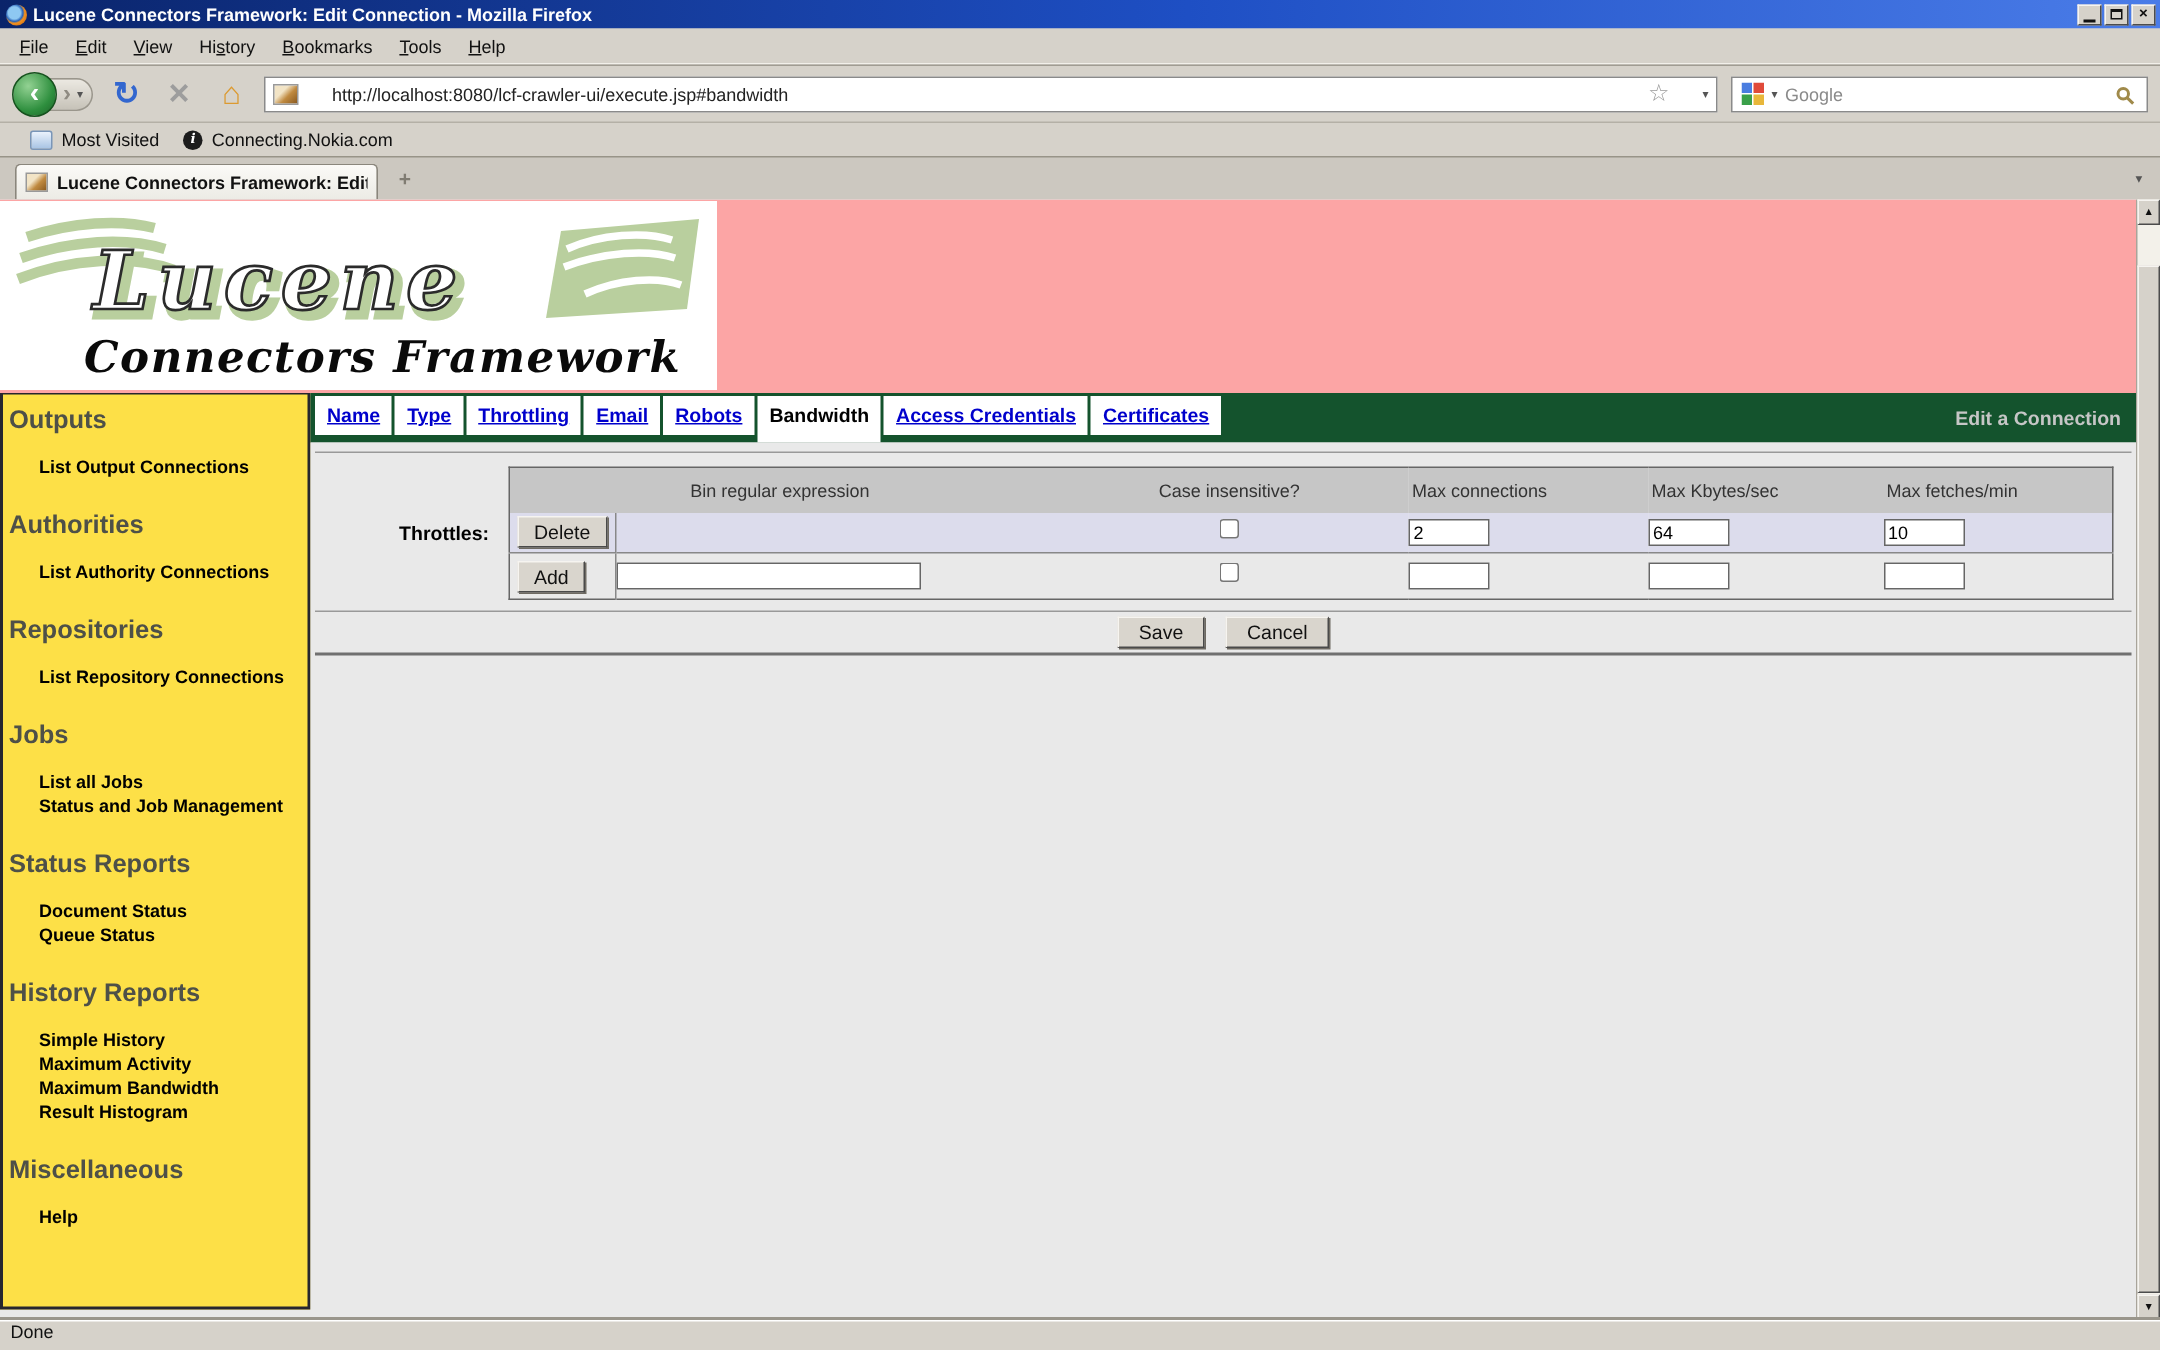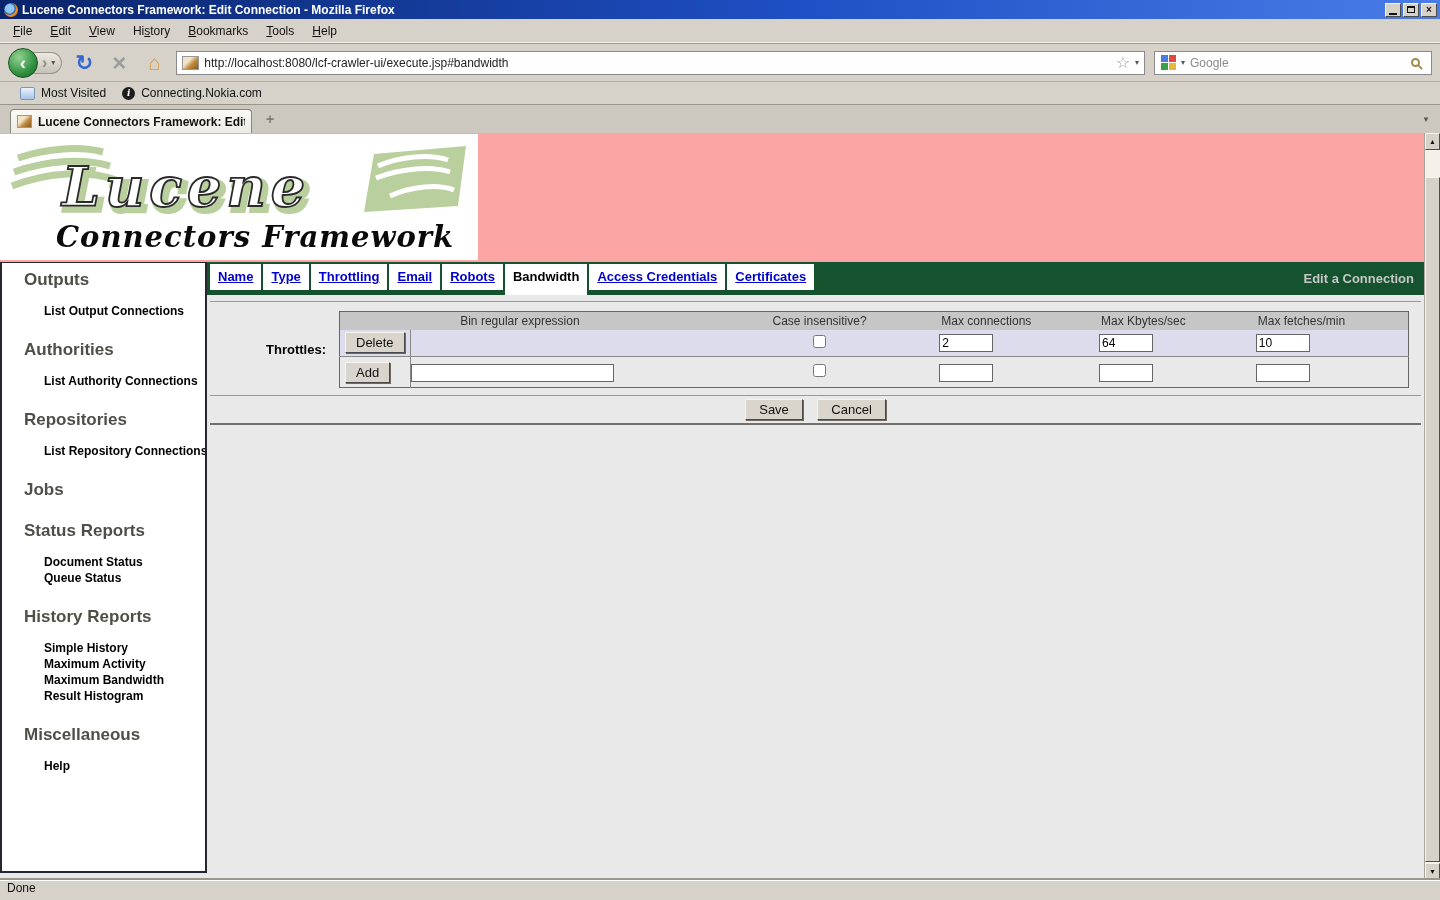--- a/index.html
+++ b/index.html
@@ -34,21 +34,21 @@
     color:#fff; font-size:19px; font-weight:bold; display:flex; align-items:center; justify-content:center; }
   .fwd-wrap { height:22px; background:linear-gradient(#ece9e2,#c6c2b8); border:1px solid #9a968c; border-left:none;
     border-radius:0 11px 11px 0; display:flex; align-items:center; margin-left:-7px; padding:0 6px 0 11px; gap:4px; }
   .fwd-arrow { color:#8f8b82; font-size:16px; font-weight:bold; line-height:1; }
   .dd-arrow { font-size:8px; color:#555; line-height:1; }
   .toolbtn { width:26px; height:26px; display:flex; align-items:center; justify-content:center; font-weight:bold; }
   .reload { color:#3367cf; font-size:21px; }
   .stop { color:#9d9d9d; font-size:24px; }
   .home { color:#dc9a30; font-size:21px; }
   .urlbar { flex:1; height:24px; background:#fff; border:1px solid #8a8a8a; display:flex; align-items:center;
-    padding:0 5px; gap:5px; }
+    padding:0 5px; gap:22px; }
   .favicon { width:17px; height:14px; border:1px solid #999; flex-shrink:0;
     background:linear-gradient(135deg,#f2e4c6 35%,#c08a40 60%,#8a5a20); }
   .url-input { flex:1; border:none; outline:none; font-size:12px; color:#222; font-family:inherit; background:transparent; }
   .star { color:#9a9a9a; font-size:16px; line-height:1; }
   .searchbox { width:278px; height:24px; background:#fff; border:1px solid #8a8a8a; display:flex; align-items:center;
     padding:0 6px; gap:5px; flex-shrink:0; }
   .search-input { flex:1; border:none; outline:none; font-size:12px; color:#222; font-family:inherit; }
   .search-input::placeholder { color:#8a8a8a; }
   .magnifier { width:9px; height:9px; border:2px solid #a08a4a; border-radius:50%; position:relative; margin-right:5px; flex-shrink:0; }
   .magnifier::after { content:""; position:absolute; width:6px; height:2px; background:#a08a4a;
@@ -82,41 +82,41 @@
   .page { position:absolute; left:0; top:0; right:16px; bottom:0; overflow:hidden; display:flex; flex-direction:column; }
 
   .banner { height:129px; background:#fca5a5; position:relative; flex-shrink:0; }
   .logo-box { position:absolute; left:0; top:1px; width:478px; height:126px; background:#fff; padding:8px 0 0 8px; }
   .logo-sub { font-family:"DejaVu Serif","Liberation Serif",serif; font-style:italic; font-weight:bold;
     font-size:29px; color:#0a0a0a; margin:-8px 0 0 48px; letter-spacing:1px; }
   .banner-title { position:absolute; left:478px; right:0; top:0; bottom:0; display:flex; align-items:center;
     justify-content:center; font-size:25px; font-weight:bold; color:#000; }
 
   .lower { flex:1; display:flex; min-height:0; }
-  .sidebar { width:207px; flex-shrink:0; background:#ffffff; border:2px solid #26262e; border-top-width:1px;
-    margin-bottom:7px; padding:4px 0 0 20px; overflow:hidden; }
+  .sidebar { width:207px; flex-shrink:0; background:#fde047; border:2px solid #26262e; border-top-width:1px;
+    margin-bottom:7px; padding:4px 0 0 2px; overflow:hidden; }
   .side-heading { font-size:17px; font-weight:bold; color:#4e5048; padding-left:2px; margin-top:21px; }
   .side-heading.first { margin-top:3px; }
   .side-links { margin-top:13px; }
   .side-link { font-size:12px; font-weight:bold; color:#000; padding-left:22px; line-height:16px; white-space:nowrap; }
 
   .main { flex:1; display:flex; flex-direction:column; min-width:0; }
   .tabstrip { height:33px; background:#14532d; display:flex; align-items:flex-start; padding-left:3px; flex-shrink:0; }
   .ctab { margin:2px 2px 0 0; background:#fff; padding:5px 8px 6px; font-size:13px; font-weight:bold;
     color:#0000cc; text-decoration:underline; white-space:nowrap; }
   .ctab.active { color:#000; text-decoration:none; align-self:stretch; margin-bottom:0; }
   .ctx-label { margin-left:auto; align-self:center; color:#c6c6c6; font-weight:bold; font-size:13px; padding-right:10px; white-space:nowrap; }
 
   .content { flex:1; background:#e9e9e9; }
   .rule { border:0; border-top:1px solid #999; margin:6px 3px 0 3px; }
   .rule.heavy { border-top:2px solid #707070; margin-top:3px; }
   .throttle-row { display:flex; align-items:center; margin-top:9px; }
   .throttle-label { width:132px; flex-shrink:0; text-align:right; font-weight:bold; font-size:13px; padding-right:13px; }
   table.throttles { border-collapse:collapse; border:1px solid #666; width:1070px; }
-  table.throttles th { background:#c6c6c6; font-weight:normal; font-size:12px; color:#333; height:18px; padding:0 2px; }
+  table.throttles th { background:#c6c6c6; font-weight:normal; font-size:12px; color:#333; height:30px; padding:0 2px; }
   table.throttles th.left { text-align:left; }
   tr.existing { background:#dcdcec; height:27px; }
   tr.addrow { height:31px; background:#e9e9e9; }
   tr.addrow td { border-top:1px solid #888; }
   td.action { padding:2px 5px; border-right:1px solid #888; white-space:nowrap; }
   td.center { text-align:center; }
   .txt { height:18px; border:1px solid #666; font-size:12px; font-family:inherit; padding:0 2px; background:#fff; }
   .txt.small { width:54px; }
   .txt.wide { width:203px; }
   .btn { background:#d9d5cd; border:1px solid; border-color:#f6f4f0 #4a4a4a #4a4a4a #f6f4f0;
@@ -246,20 +246,24 @@
         </div>
         <div class="side-heading">Authorities</div>
         <div class="side-links">
           <div class="side-link">List Authority Connections</div>
         </div>
         <div class="side-heading">Repositories</div>
         <div class="side-links">
           <div class="side-link">List Repository Connections</div>
         </div>
         <div class="side-heading">Jobs</div>
+        <div class="side-links">
+          <div class="side-link">List all Jobs</div>
+          <div class="side-link">Status and Job Management</div>
+        </div>
         <div class="side-heading">Status Reports</div>
         <div class="side-links">
           <div class="side-link">Document Status</div>
           <div class="side-link">Queue Status</div>
         </div>
         <div class="side-heading">History Reports</div>
         <div class="side-links">
           <div class="side-link">Simple History</div>
           <div class="side-link">Maximum Activity</div>
           <div class="side-link">Maximum Bandwidth</div>

